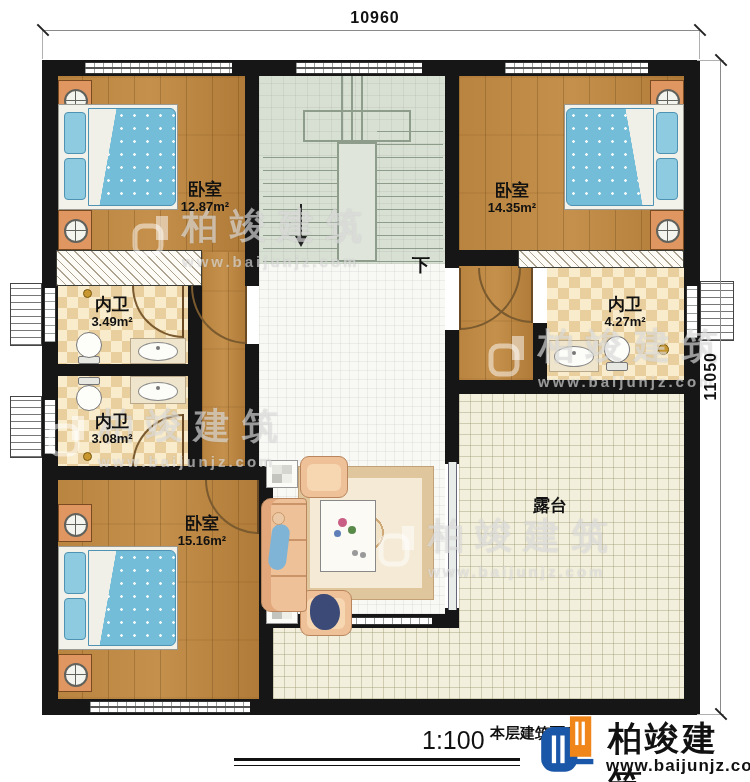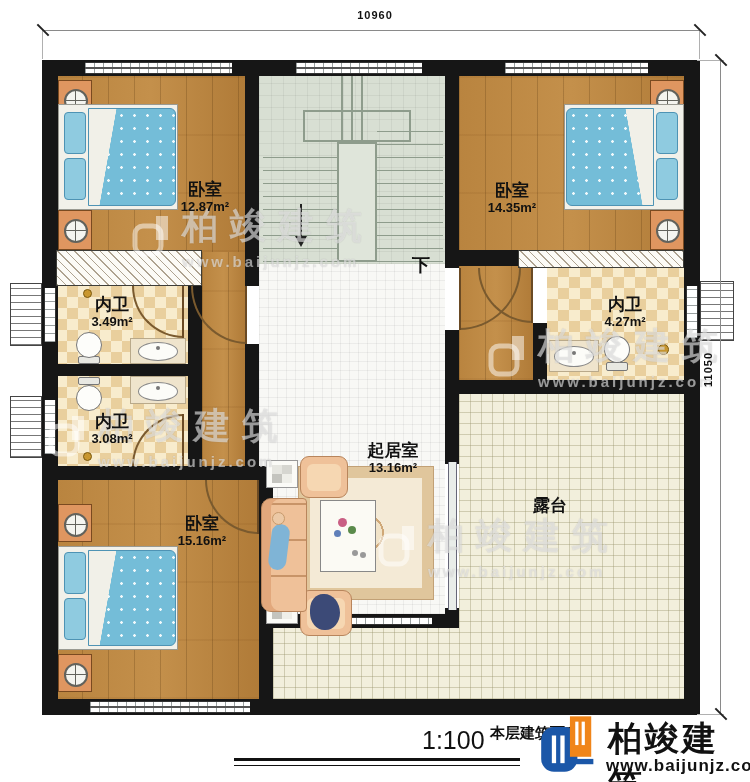--- a/index.html
+++ b/index.html
@@ -85,21 +85,21 @@
   .downlbl{font-weight:700;font-size:18px;}
   
   .wm{display:flex;align-items:center;gap:10px;color:rgba(255,255,255,.52);
       text-shadow:0 0 1px rgba(90,90,90,.35);pointer-events:none;}
   .wm .wmname{font-size:36px;font-weight:700;letter-spacing:12px;white-space:nowrap;}
   .wm .wmurl{font-size:15px;font-weight:700;letter-spacing:3px;white-space:nowrap;margin-top:2px;}
   
   .dimline{background:#8a8a8a;}
   .extline{background:#b0b0b0;}
   .tick{width:16px;height:2px;background:#222;transform:rotate(45deg);}
-  .dimtxt{font-weight:700;font-size:11px;letter-spacing:1px;}
+  .dimtxt{font-weight:700;font-size:16px;letter-spacing:1px;}
   .dimv{writing-mode:vertical-rl;transform:rotate(180deg);}
   
   .sheettitle{font-size:34px;font-weight:700;letter-spacing:1px;}
   .sheetscale{font-size:25px;font-weight:500;}
   .notes{font-size:15px;font-weight:700;line-height:1.65;}
   .brandname{font-size:34px;font-weight:900;letter-spacing:3px;}
   .brandurl{font-size:17px;font-weight:700;letter-spacing:1px;}
 </style>
 </head>
 <body>
@@ -306,24 +306,20 @@
     <div class="rarea">4.27m²</div>
   </div>
   <div class="abs rlabel" style="left:62px;top:412px;width:100px;">
     <div class="rname">内卫</div>
     <div class="rarea">3.08m²</div>
   </div>
   <div class="abs rlabel" style="left:142px;top:514px;width:120px;">
     <div class="rname">卧室</div>
     <div class="rarea">15.16m²</div>
   </div>
-  <div class="abs rlabel" style="left:333px;top:441px;width:120px;">
-    <div class="rname">起居室</div>
-    <div class="rarea">13.16m²</div>
-  </div>
   <div class="abs rlabel" style="left:505px;top:496px;width:90px;">
     <div class="rname">露台</div>
   </div>
 
   <div class="abs dimline" style="left:42px;top:30px;width:658px;height:1px;"></div>
   <div class="abs extline" style="left:42px;top:30px;width:1px;height:29px;"></div>
   <div class="abs extline" style="left:699px;top:30px;width:1px;height:29px;"></div>
   <div class="abs tick" style="left:35px;top:29px;"></div>
   <div class="abs tick" style="left:692px;top:29px;"></div>
   <div class="abs dimtxt" style="left:320px;top:9px;width:110px;text-align:center;">10960</div>

